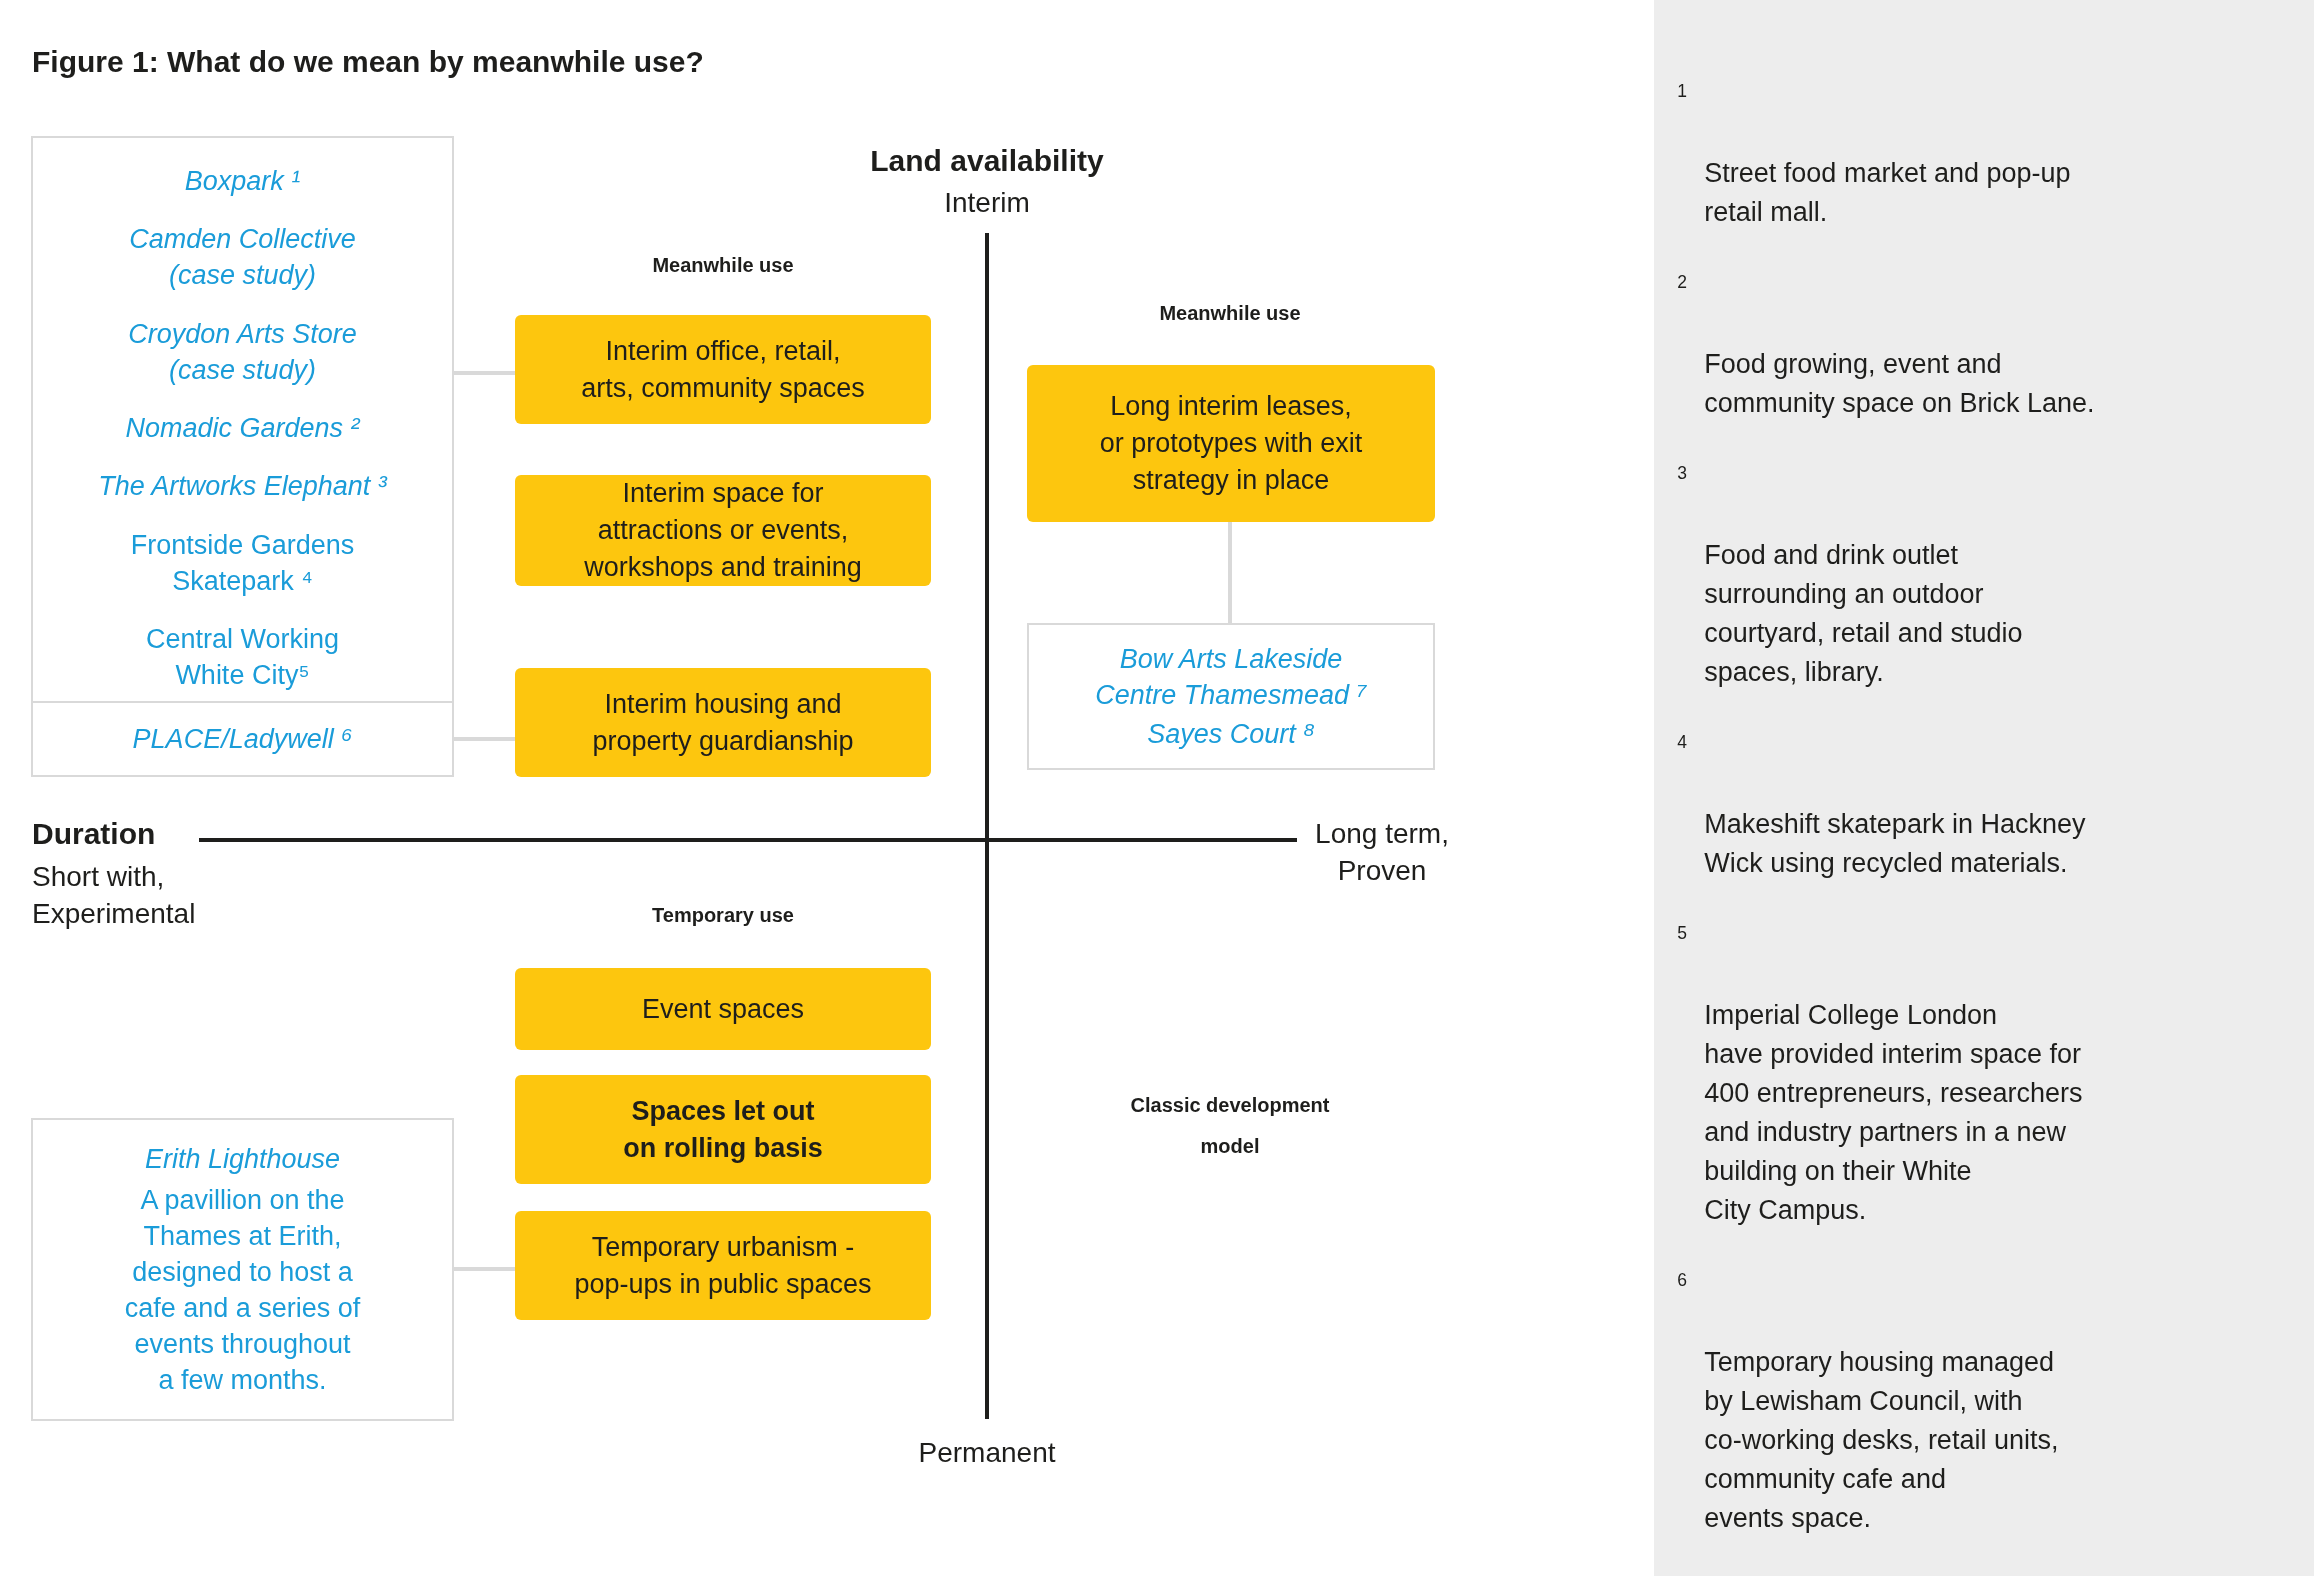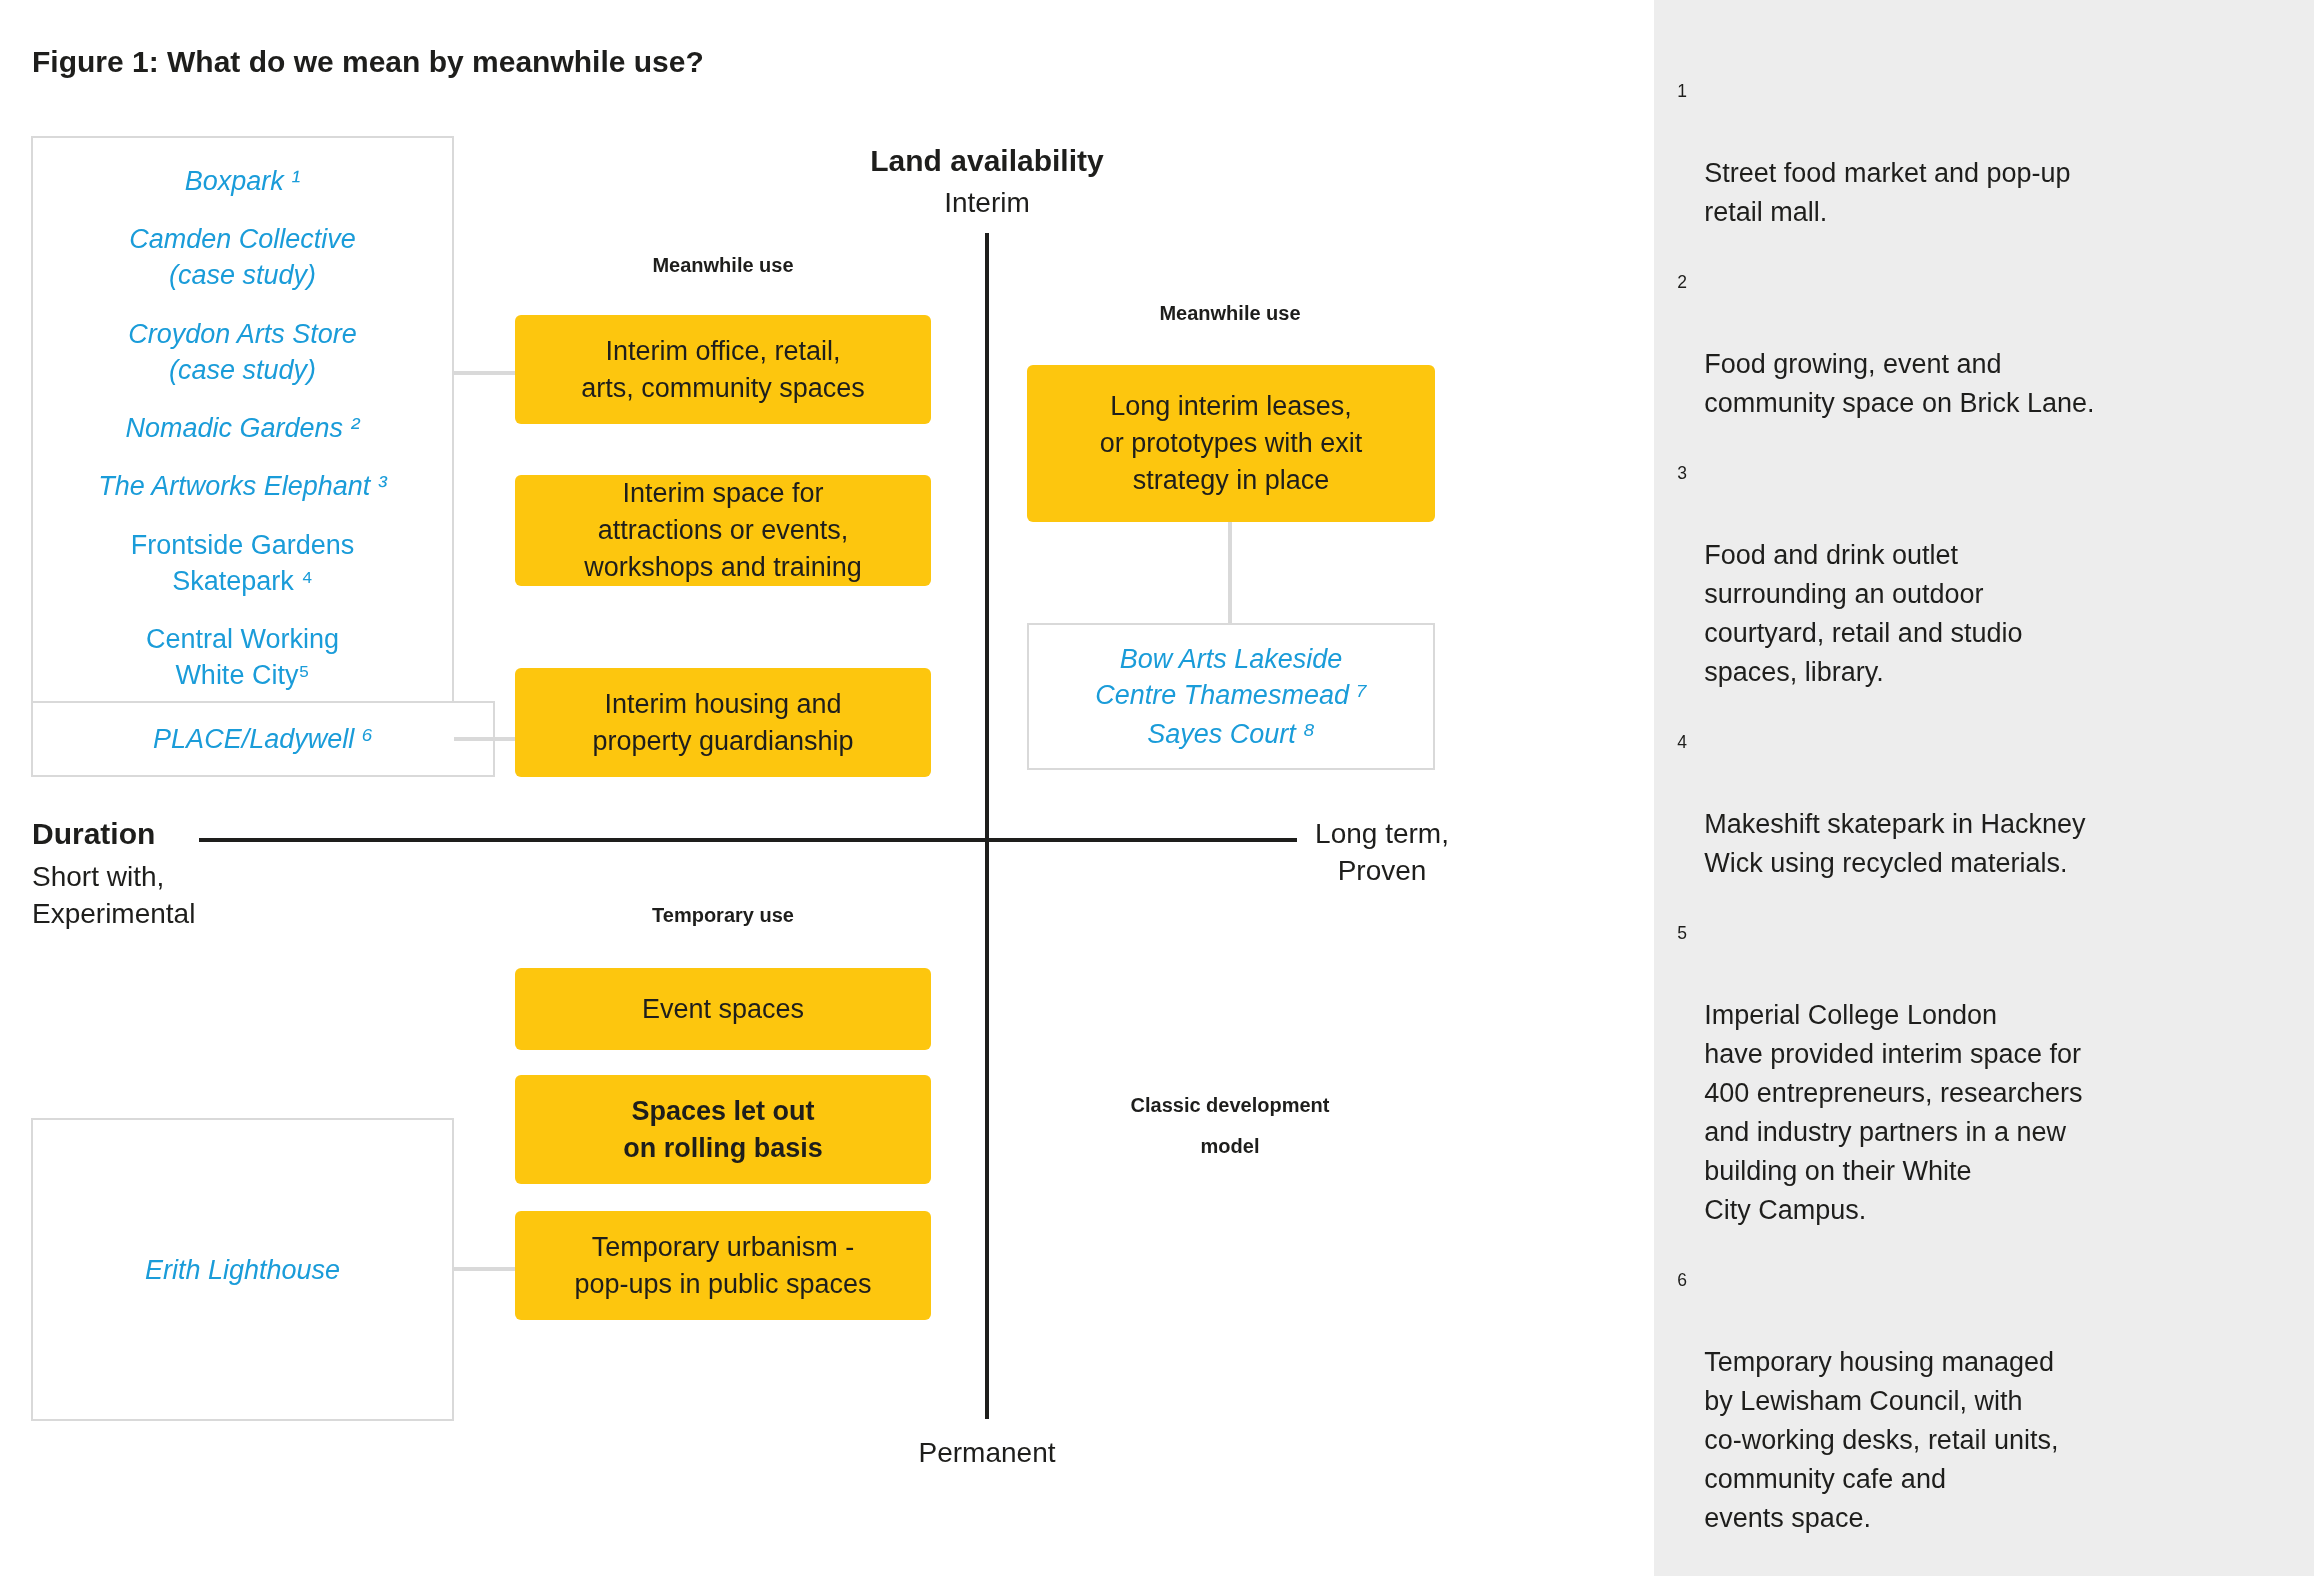--- a/index.html
+++ b/index.html
@@ -124,26 +124,32 @@
     <div class="item italic">Croydon Arts Store
 (case study)</div>
     <div class="item italic">Nomadic Gardens ²</div>
     <div class="item italic">The Artworks Elephant ³</div>
     <div class="item">Frontside Gardens
 Skatepark ⁴</div>
     <div class="item">Central Working
 White City⁵</div>
   </div>
 
-  <div class="abs white-box" style="left:31px;top:701px;width:464px;height:76px;">
+  <div class="abs white-box" style="left:31px;top:701px;width:423px;height:76px;">
     <div class="item italic">PLACE/Ladywell ⁶</div>
   </div>
 
   <div class="abs white-box" style="left:31px;top:1118px;width:423px;height:303px;padding:15.5px 7.8px;">
     <div class="item italic">Erith Lighthouse</div>
+    <div class="item">A pavillion on the
+Thames at Erith,
+designed to host a
+cafe and a series of
+events throughout
+a few months.</div>
   </div>
 
   <div class="abs connector" style="left:454px;top:371px;width:61px;height:3.9px;"></div>
   <div class="abs connector" style="left:454px;top:737px;width:61px;height:3.9px;"></div>
   <div class="abs connector" style="left:454px;top:1267px;width:61px;height:3.9px;"></div>
   <div class="abs connector" style="left:1228px;top:522px;width:3.9px;height:101px;"></div>
 
   <div class="abs yellow-box" style="left:515px;top:315px;width:416px;height:109px;">Interim office, retail,
 arts, community spaces</div>
   <div class="abs yellow-box" style="left:515px;top:475px;width:416px;height:111px;">Interim space for

